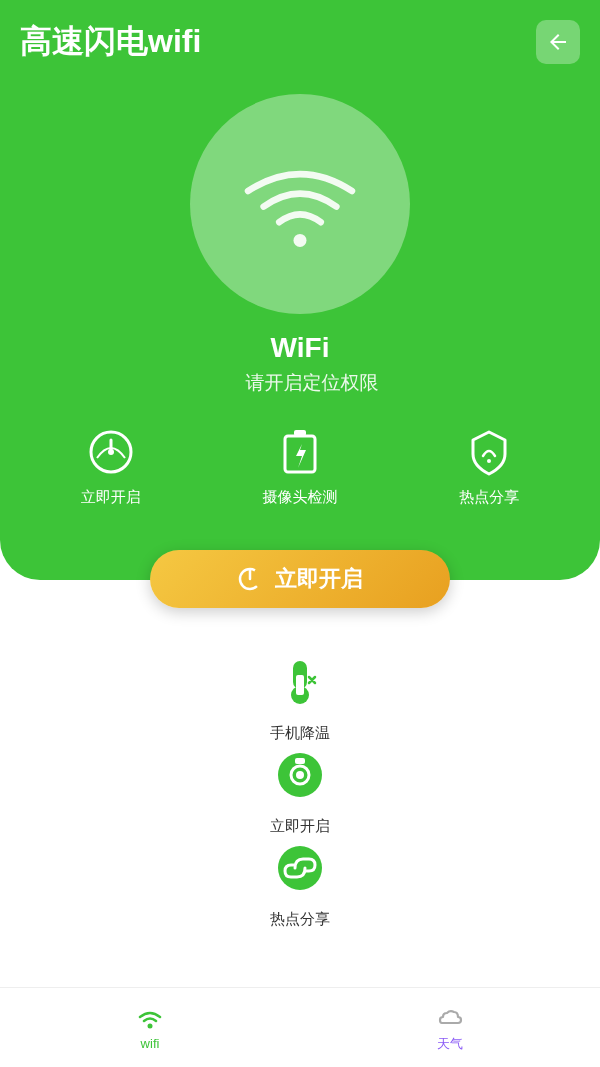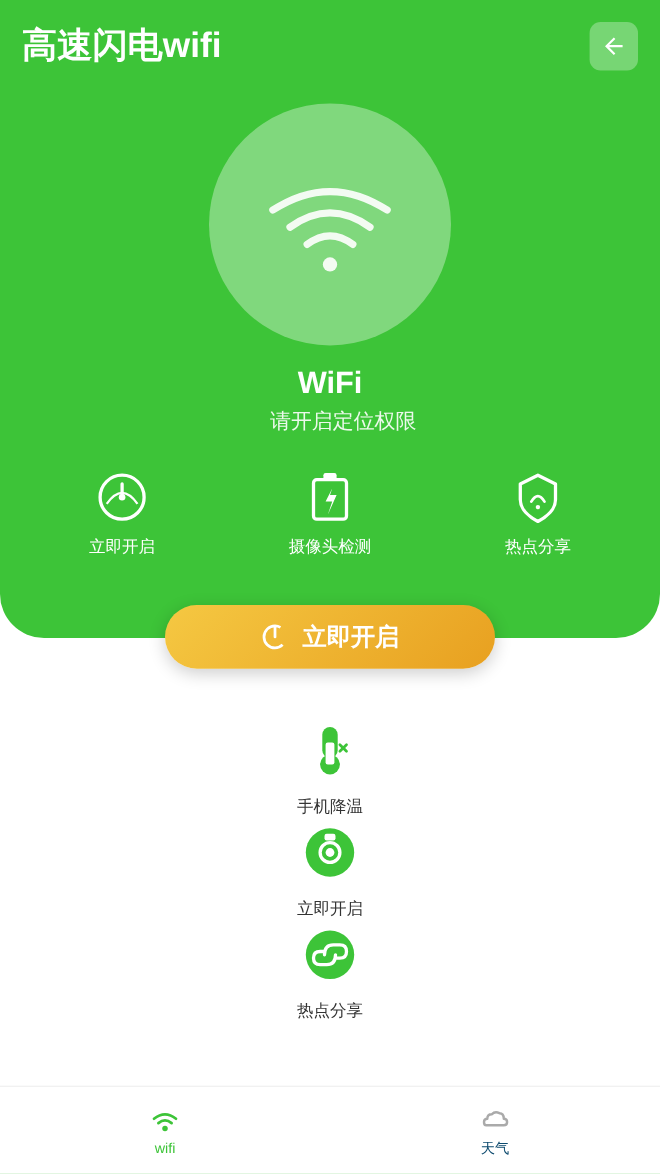--- a/index.html
+++ b/index.html
@@ -204,21 +204,21 @@
       display: flex;
       flex-direction: column;
       align-items: center;
       gap: 4px;
       cursor: pointer;
       flex: 1;
     }
 
     .tab-label {
       font-size: 13px;
-      color: #0c4a6e;
+      color: #8b5cf6;
     }
 
     .tab-label.active {
       color: #3DC438;
     }
   </style>
 </head>
 <body>
 
 <div class="top-section">

